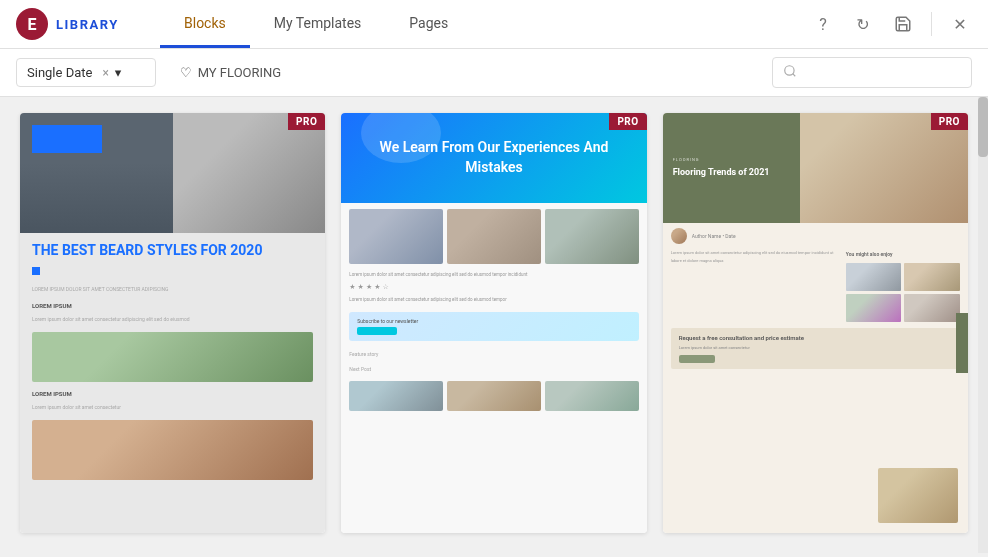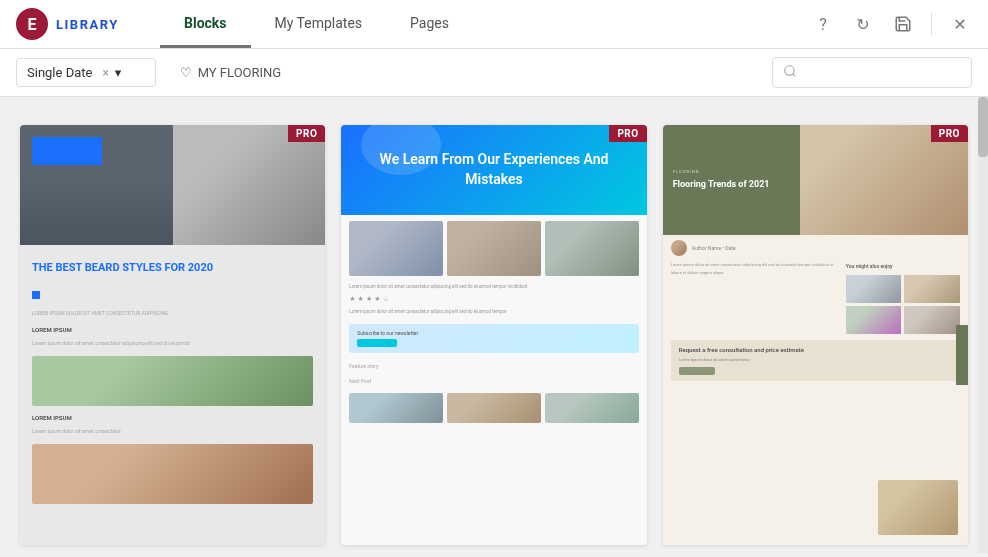--- a/index.html
+++ b/index.html
@@ -65,23 +65,23 @@
       padding: 0 24px;
       font-size: 14px;
       color: #555;
       cursor: pointer;
       position: relative;
       height: 100%;
       border-bottom: 3px solid transparent;
     }
 
     .nav-tab.active {
-      color: #14532d;
-      border-bottom: 3px solid #737373;
-      font-weight: 700;
+      color: #a16207;
+      border-bottom: 3px solid #1d4ed8;
+      font-weight: 400;
     }
 
     .header-actions {
       display: flex;
       align-items: center;
       padding: 0 12px;
       gap: 8px;
     }
 
     .header-btn {
@@ -205,21 +205,20 @@
 
     .template-card {
       background: #fff;
       border-radius: 4px;
       overflow: hidden;
       flex: 1;
       position: relative;
       box-shadow: 0 1px 4px rgba(0,0,0,0.12);
       cursor: pointer;
       height: 420px;
-      margin-top: 12px;
     }
 
     .pro-badge {
       position: absolute;
       top: 0;
       right: 0;
       background: #9b1a35;
       color: #fff;
       font-size: 10px;
       font-weight: 700;
@@ -265,22 +264,22 @@
     }
 
     
     .person-shape {
       width: 100%;
       height: 100%;
       background: linear-gradient(135deg, #bbb 30%, #888 100%);
     }
 
     .c1-headline {
-      padding: 16px 12px;
-      font-size: 11px;
+      padding: 8px 12px;
+      font-size: 14px;
       font-weight: 700;
       color: #1a6fff;
       text-transform: uppercase;
       line-height: 1.3;
     }
 
     .c1-small-blue-sq {
       width: 8px;
       height: 8px;
       background: #1a6fff;

